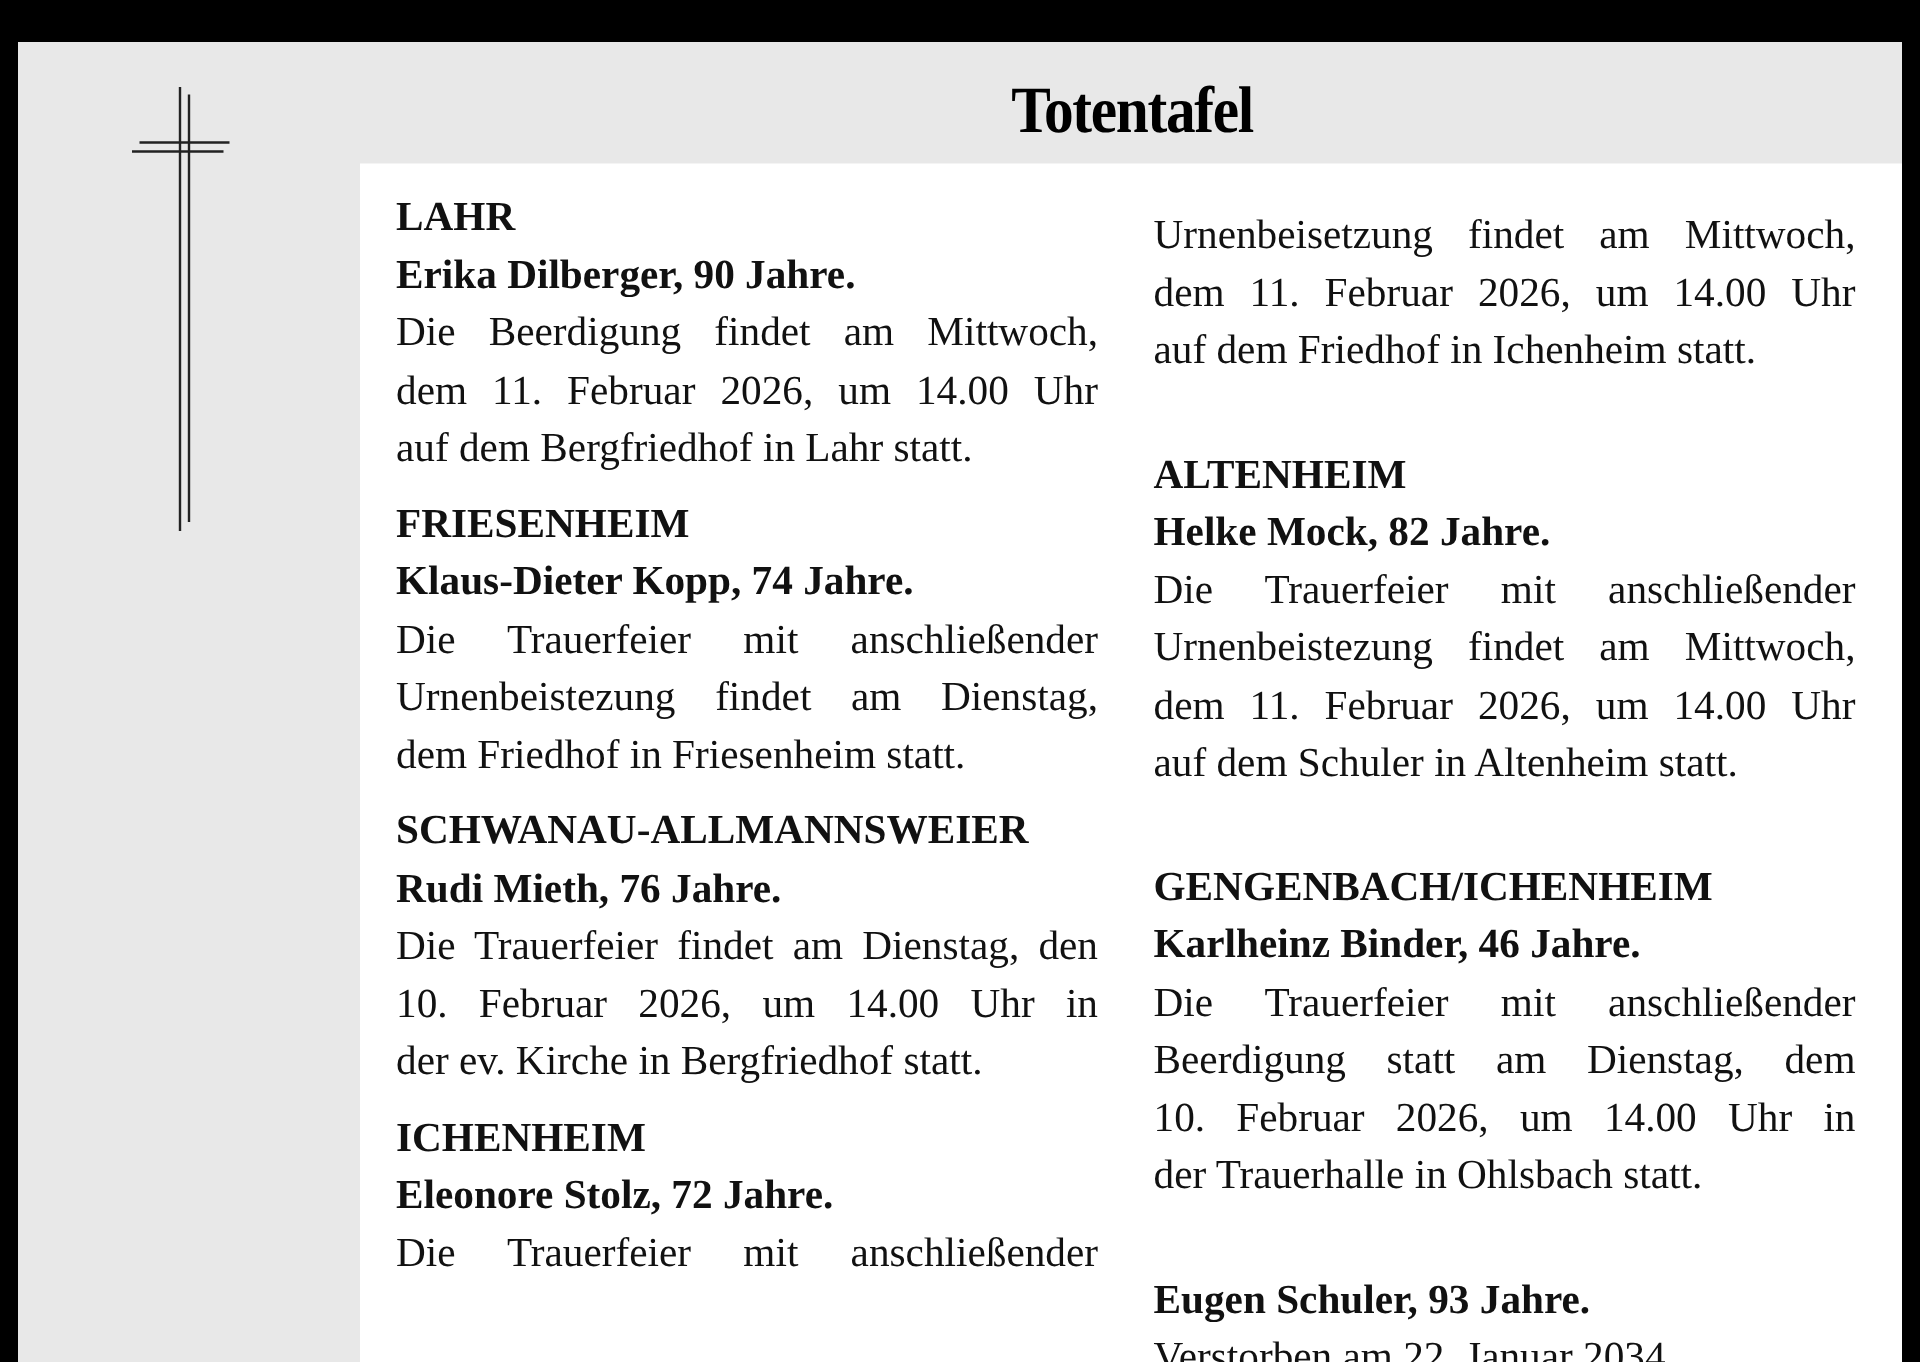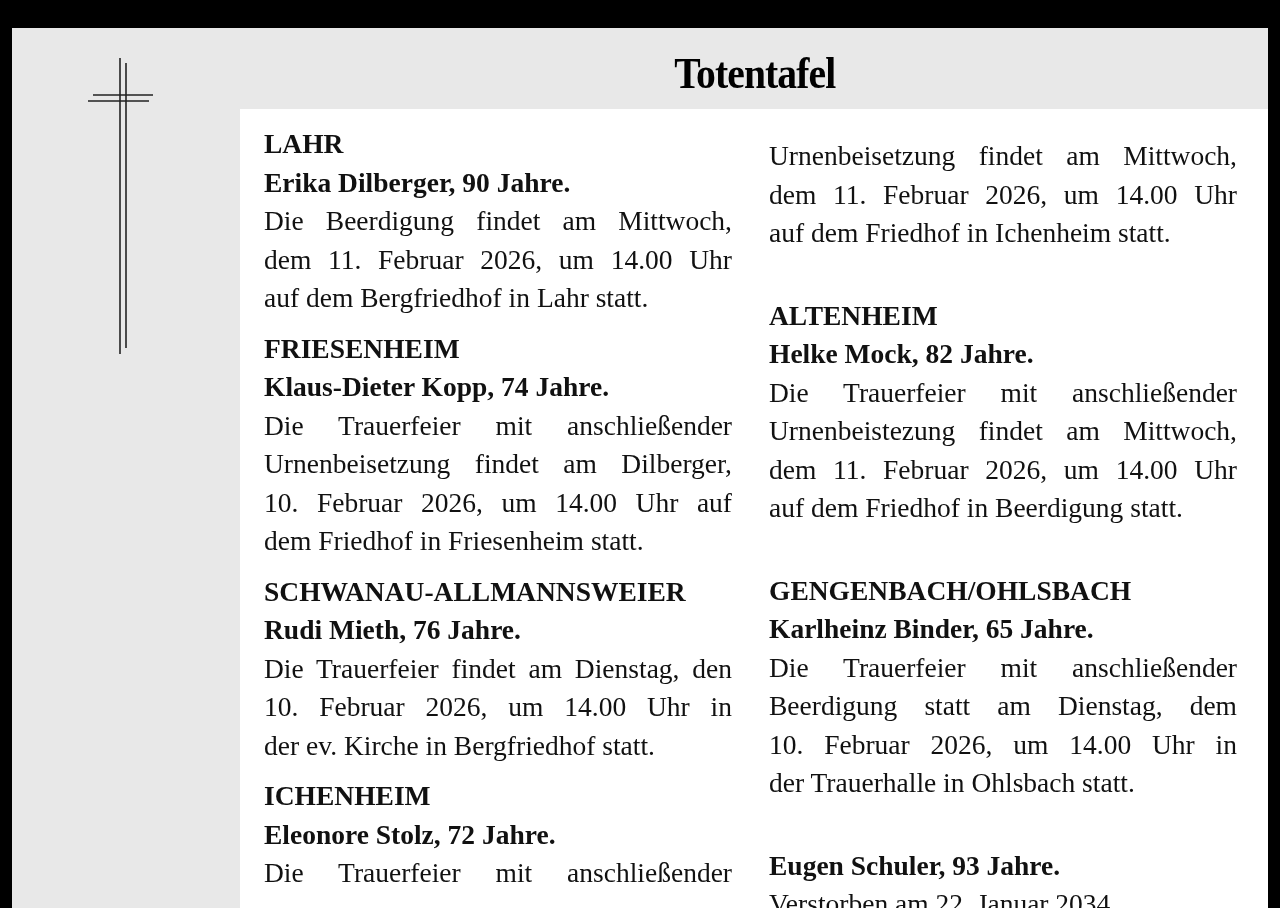--- a/index.html
+++ b/index.html
@@ -89,22 +89,21 @@
         <span class="name">Erika Dilberger, 90 Jahre.</span>
         <span class="body-line">Die Beerdigung findet am Mittwoch,</span>
         <span class="body-line">dem 11. Februar 2026, um 14.00 Uhr</span>
         <span class="body-line last">auf dem Bergfriedhof in Lahr statt.</span>
       </div>
 
       <div class="entry">
         <span class="place">FRIESENHEIM</span>
         <span class="name">Klaus-Dieter Kopp, 74 Jahre.</span>
         <span class="body-line">Die Trauerfeier mit anschließender</span>
-        <span class="body-line">Urnenbeisetzung findet am Dilberger,</span>
-        <span class="body-line">10. Februar 2026, um 14.00 Uhr auf</span>
+        <span class="body-line">Urnenbeistezung findet am Dienstag,</span>
         <span class="body-line last">dem Friedhof in Friesenheim statt.</span>
       </div>
 
       <div class="entry">
         <span class="place">SCHWANAU-ALLMANNSWEIER</span>
         <span class="name">Rudi Mieth, 76 Jahre.</span>
         <span class="body-line">Die Trauerfeier findet am Dienstag, den</span>
         <span class="body-line">10. Februar 2026, um 14.00 Uhr in</span>
         <span class="body-line last">der ev. Kirche in Bergfriedhof statt.</span>
       </div>
@@ -124,27 +123,27 @@
         <span class="body-line last">auf dem Friedhof in Ichenheim statt.</span>
       </div>
       <div class="gap-big"></div>
 
       <div class="entry">
         <span class="place">ALTENHEIM</span>
         <span class="name">Helke Mock, 82 Jahre.</span>
         <span class="body-line">Die Trauerfeier mit anschließender</span>
         <span class="body-line">Urnenbeistezung findet am Mittwoch,</span>
         <span class="body-line">dem 11. Februar 2026, um 14.00 Uhr</span>
-        <span class="body-line last">auf dem Friedhof in Beerdigung statt.</span>
+        <span class="body-line last">auf dem Schuler in Altenheim statt.</span>
       </div>
       <div class="gap-big"></div>
 
       <div class="entry">
-        <span class="place">GENGENBACH/OHLSBACH</span>
-        <span class="name">Karlheinz Binder, 65 Jahre.</span>
+        <span class="place">GENGENBACH/ICHENHEIM</span>
+        <span class="name">Karlheinz Binder, 46 Jahre.</span>
         <span class="body-line">Die Trauerfeier mit anschließender</span>
         <span class="body-line">Beerdigung statt am Dienstag, dem</span>
         <span class="body-line">10. Februar 2026, um 14.00 Uhr in</span>
         <span class="body-line last">der Trauerhalle in Ohlsbach statt.</span>
       </div>
       <div class="gap-big"></div>
 
       <div class="entry">
         <span class="name">Eugen Schuler, 93 Jahre.</span>
         <span class="body-line last">Verstorben am 22. Januar 2034.</span>

